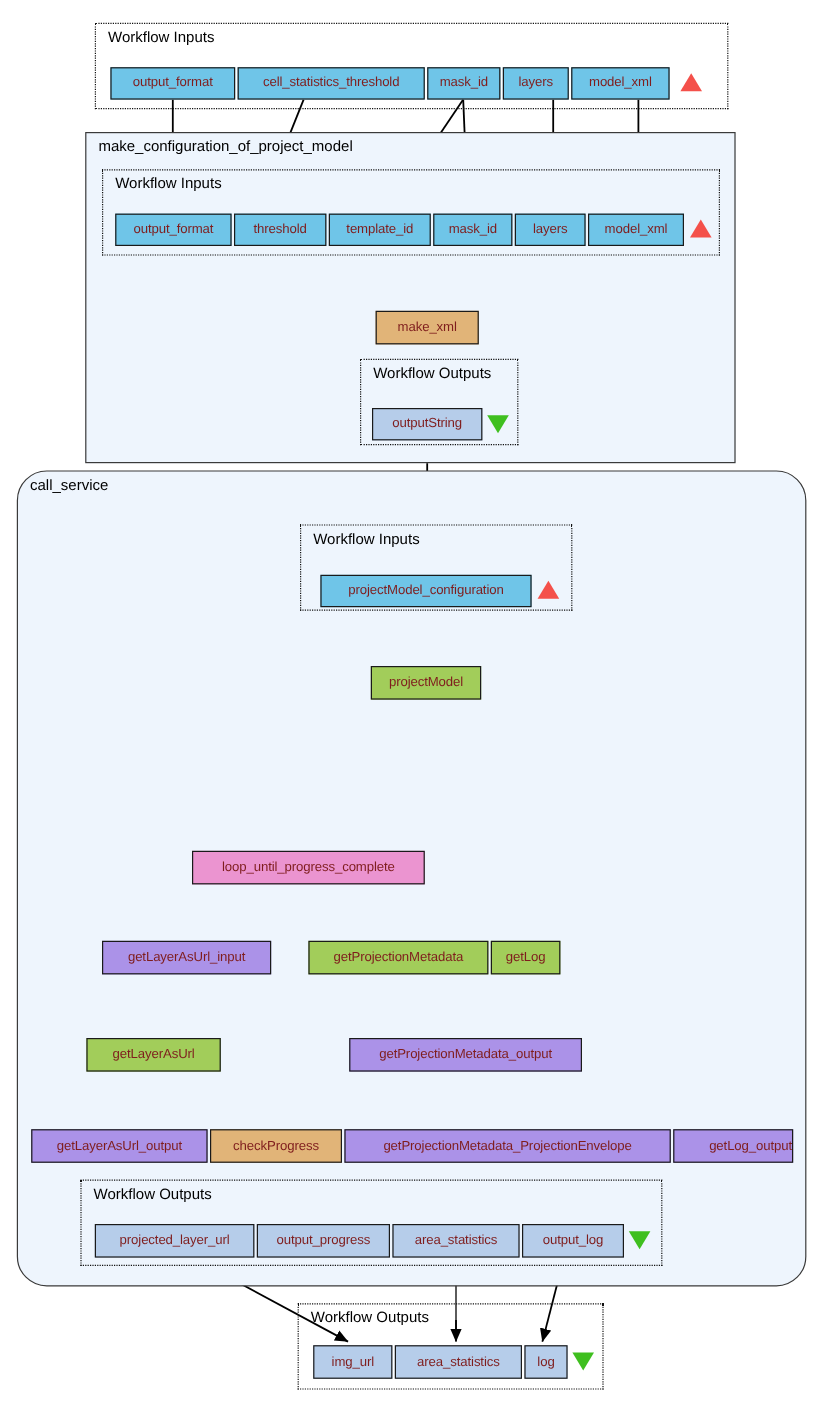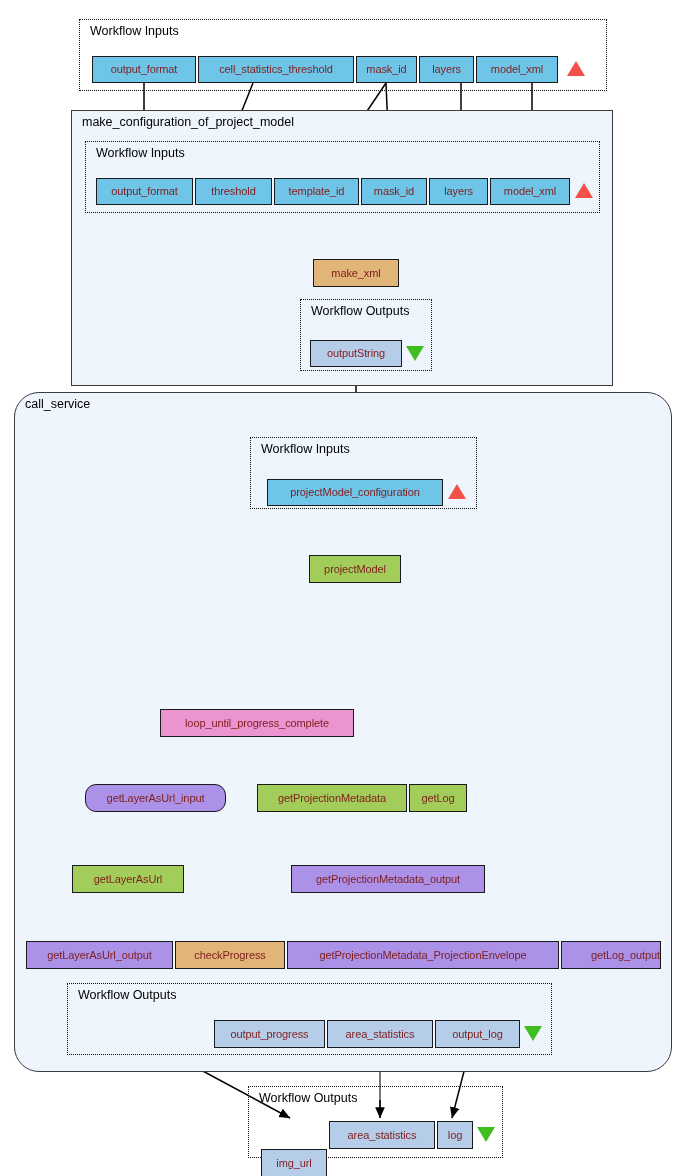--- a/index.html
+++ b/index.html
@@ -240,21 +240,21 @@
 
   <div class="node n-proc" style="left:309px;top:555px;width:92px;height:28px;">
     <span>projectModel</span>
   </div>
 
 
   <div class="node n-loop" style="left:160px;top:709px;width:194px;height:28px;">
     <span>loop_until_progress_complete</span>
   </div>
 
-  <div class="node n-data" style="left:85px;top:784px;width:141px;height:28px;border-radius:11px;">
+  <div class="node n-data" style="left:85px;top:784px;width:141px;height:28px;">
     <span>getLayerAsUrl_input</span>
   </div>
   <div class="node n-proc" style="left:257px;top:784px;width:150px;height:28px;align-items:center;">
     <span>getProjectionMetadata</span>
   </div>
   <div class="node n-proc" style="left:409px;top:784px;width:58px;height:28px;">
     <span>getLog</span>
   </div>
 
   <div class="node n-proc" style="left:72px;top:865px;width:112px;height:28px;">
@@ -273,35 +273,38 @@
   <div class="node n-data" style="left:287px;top:941px;width:272px;height:28px;">
     <span>getProjectionMetadata_ProjectionEnvelope</span>
   </div>
   <div class="node n-data" style="left:561px;top:941px;width:100px;height:28px;justify-content:flex-end;">
     <span>getLog_output</span>
   </div>
 
   <div class="cluster dashed filled" style="left:67px;top:983px;width:485px;height:72px;">
     <div class="cluster-label">Workflow Outputs</div>
   </div>
+  <div class="node n-output" style="left:79px;top:1020px;width:133px;height:28px;">
+    <span>projected_layer_url</span>
+  </div>
   <div class="node n-output" style="left:214px;top:1020px;width:111px;height:28px;">
     <span>output_progress</span>
   </div>
   <div class="node n-output" style="left:327px;top:1020px;width:106px;height:28px;">
     <span>area_statistics</span>
   </div>
   <div class="node n-output" style="left:435px;top:1020px;width:85px;height:28px;">
     <span>output_log</span>
   </div>
   <div class="tri tri-down" style="left:524px;top:1026px;"></div>
 
   <div class="cluster dashed" style="left:248px;top:1086px;width:255px;height:72px;">
     <div class="cluster-label">Workflow Outputs</div>
   </div>
-  <div class="node n-output" style="left:261px;top:1121px;width:66px;height:28px;margin-top:28px;">
+  <div class="node n-output" style="left:261px;top:1121px;width:66px;height:28px;">
     <span>img_url</span>
   </div>
   <div class="node n-output" style="left:329px;top:1121px;width:106px;height:28px;">
     <span>area_statistics</span>
   </div>
   <div class="node n-output" style="left:437px;top:1121px;width:36px;height:28px;">
     <span>log</span>
   </div>
   <div class="tri tri-down" style="left:477px;top:1127px;"></div>
 

